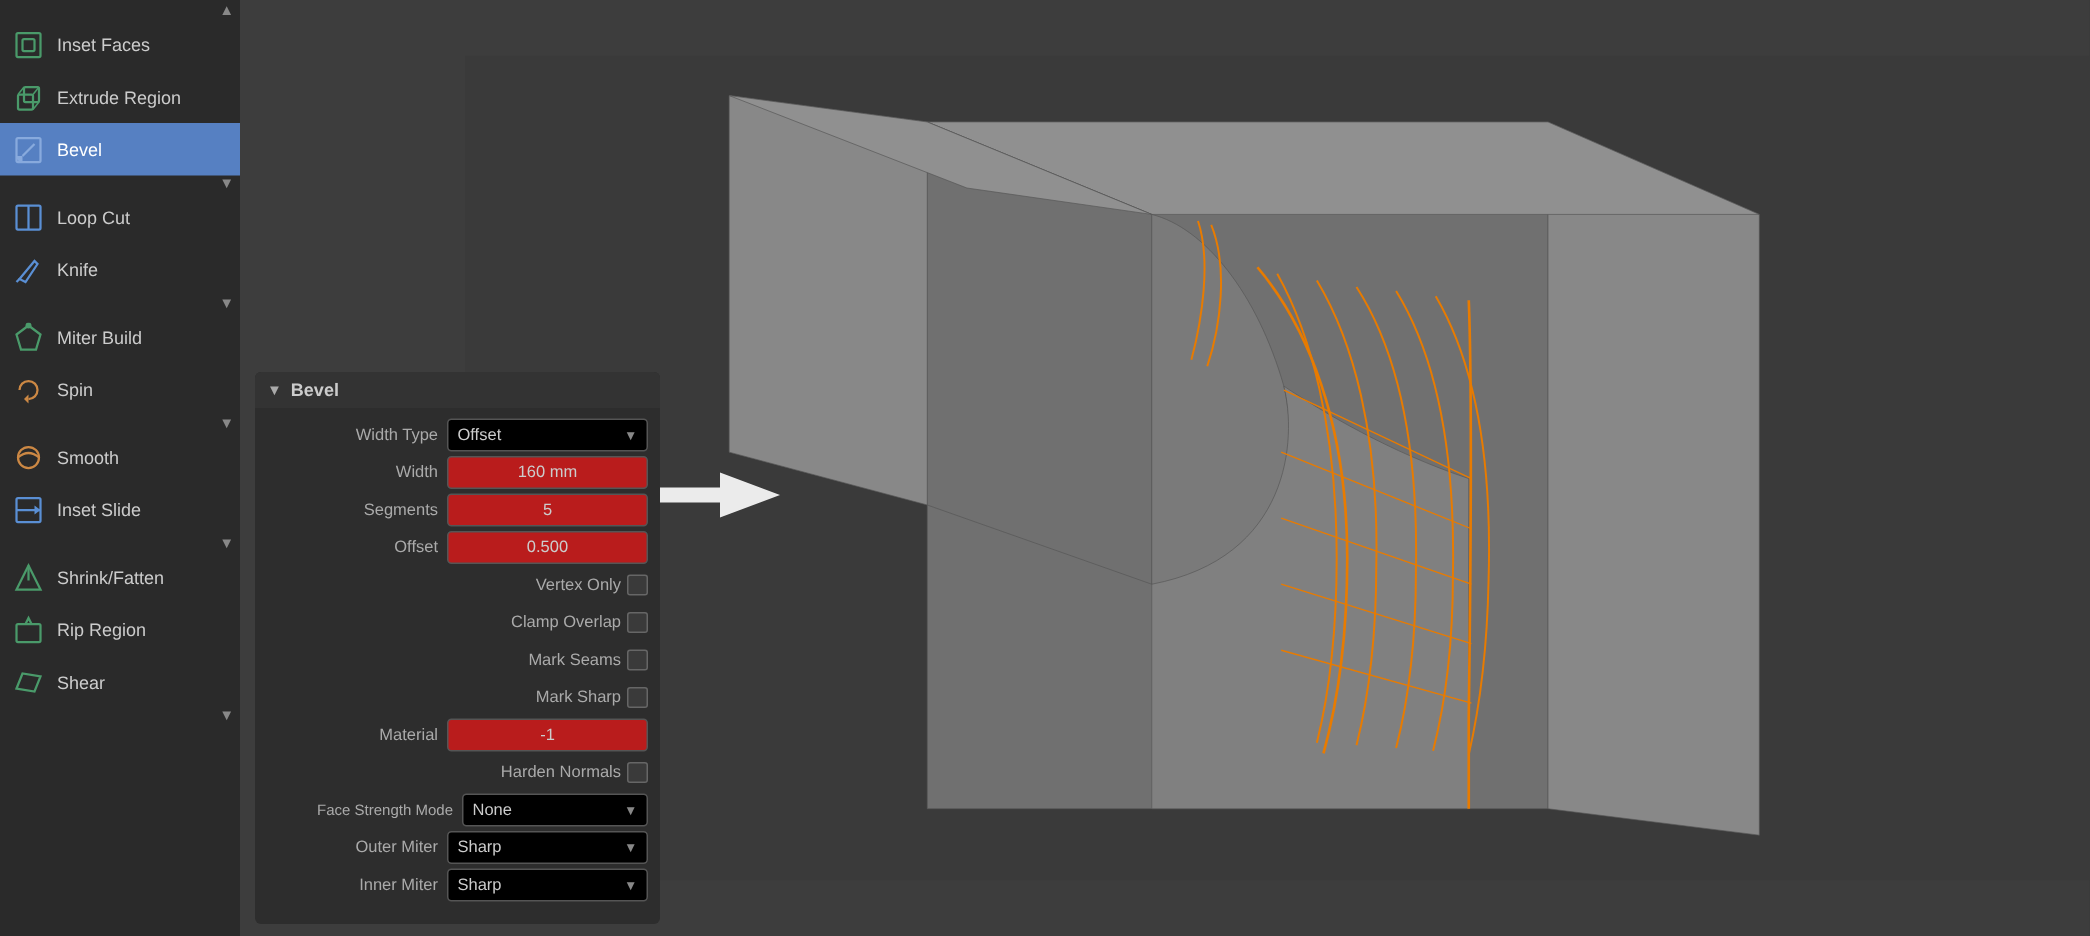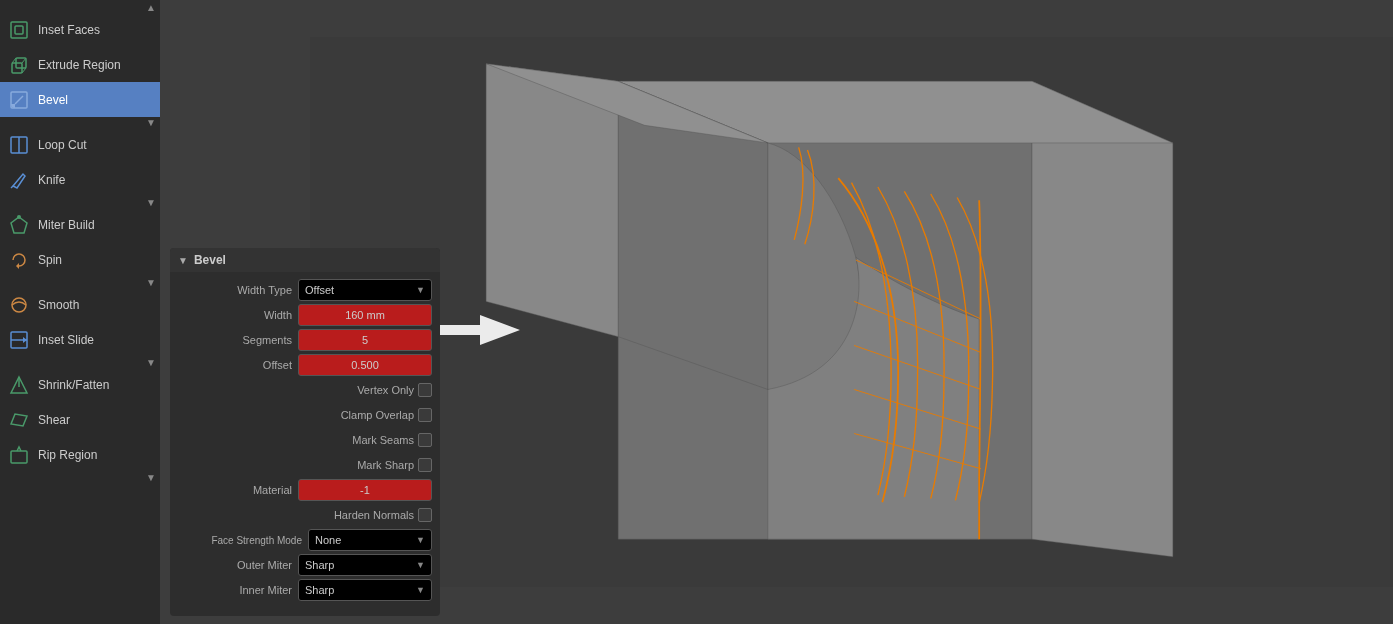--- a/index.html
+++ b/index.html
@@ -315,35 +315,35 @@
         <polygon points="10,2 18,18 2,18" fill="none" stroke="#4a9a6a" stroke-width="1.5"></polygon>
         <line x1="10" y1="2" x2="10" y2="12" stroke="#4a9a6a" stroke-width="1.5"></line>
       </svg>
     </span>
     <span>Shrink/Fatten</span>
   </div>
 
   <div class="sidebar-item">
     <span class="icon">
       <svg width="20" height="20" viewBox="0 0 20 20">
+        <rect x="2" y="6" width="16" height="12" rx="1" fill="none" stroke="#4a9a6a" stroke-width="1.5"></rect>
+        <path d="M8 6 L10 2 L12 6" fill="none" stroke="#4a9a6a" stroke-width="1.5"></path>
+      </svg>
+    </span>
+    <span>Rip Region</span>
+  </div>
+
+  <div class="sidebar-item">
+    <span class="icon">
+      <svg width="20" height="20" viewBox="0 0 20 20">
         <parallelogram></parallelogram>
         <path d="M2 14 L6 4 L18 6 L14 16 Z" fill="none" stroke="#4a9a6a" stroke-width="1.5"></path>
       </svg>
     </span>
     <span>Shear</span>
-  </div>
-
-  <div class="sidebar-item">
-    <span class="icon">
-      <svg width="20" height="20" viewBox="0 0 20 20">
-        <rect x="2" y="6" width="16" height="12" rx="1" fill="none" stroke="#4a9a6a" stroke-width="1.5"></rect>
-        <path d="M8 6 L10 2 L12 6" fill="none" stroke="#4a9a6a" stroke-width="1.5"></path>
-      </svg>
-    </span>
-    <span>Rip Region</span>
   </div>
 
   <div class="scroll-arrow">▼</div>
 </div>
 
 <div id="main">
 
   <svg id="scene-svg" viewBox="0 0 1230 624" preserveAspectRatio="xMidYMid meet">
 
     <rect width="1230" height="624" fill="#3a3a3a"></rect>

